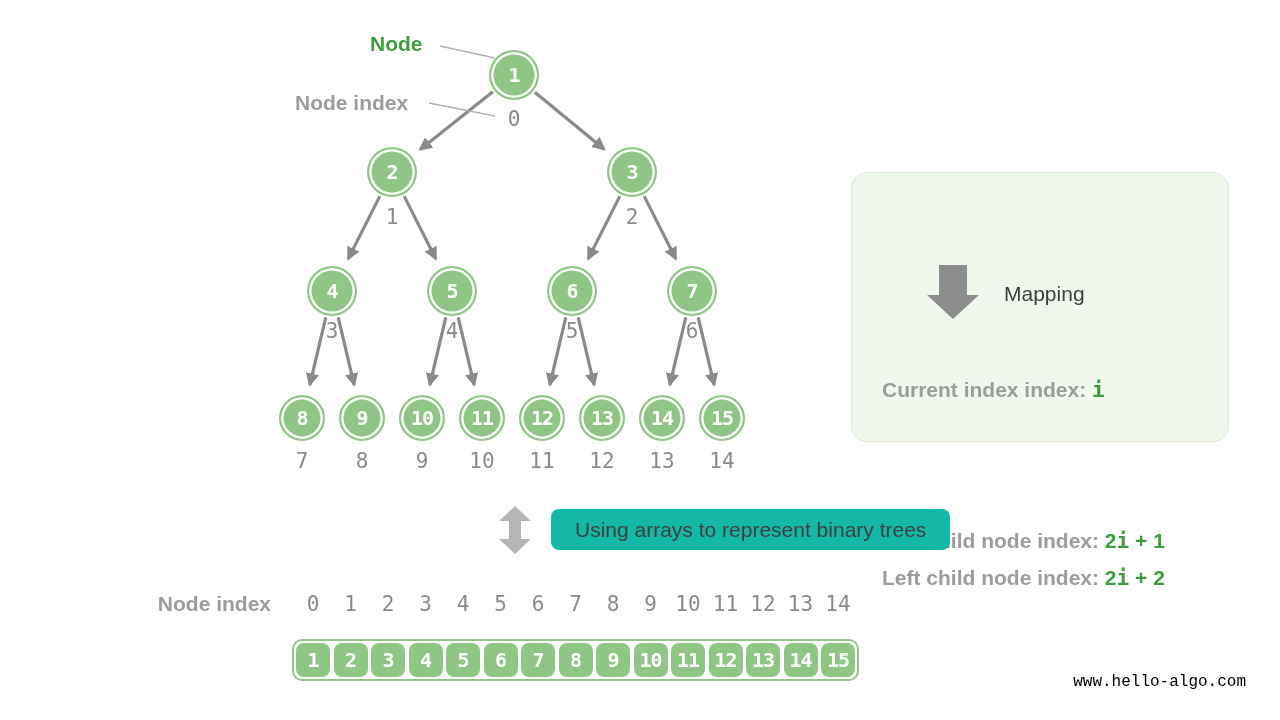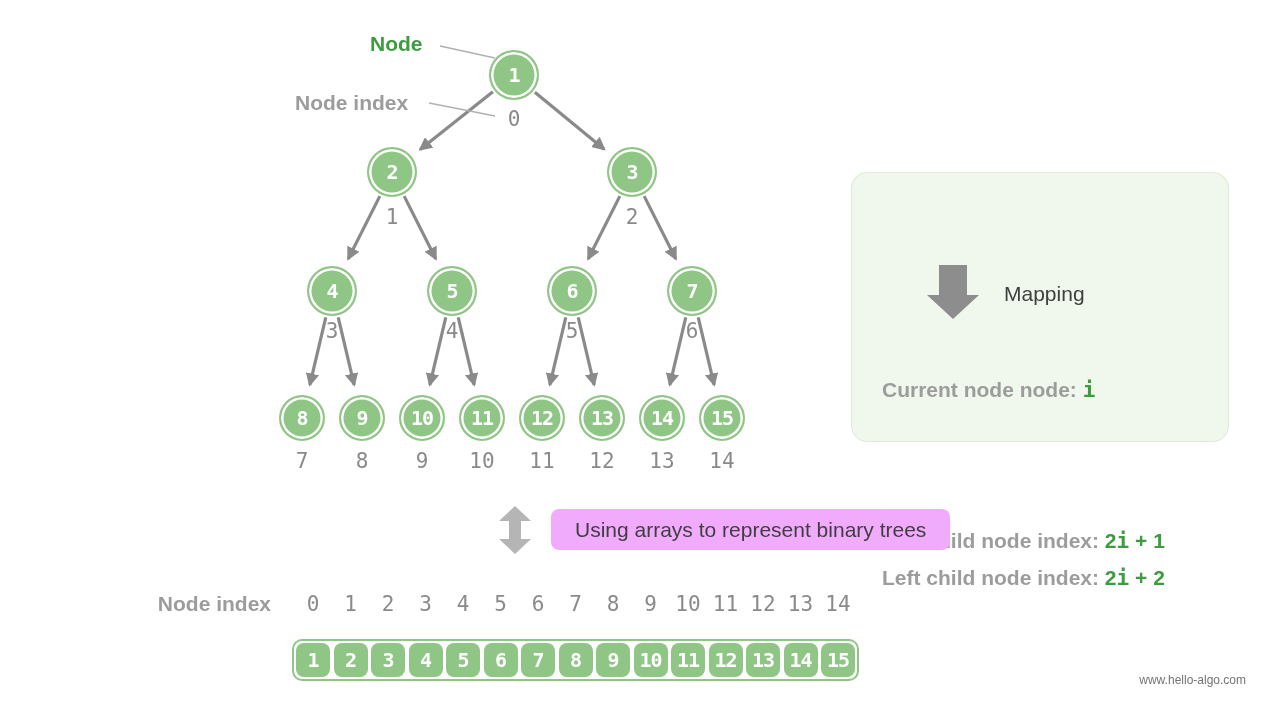--- a/index.html
+++ b/index.html
@@ -24,38 +24,38 @@
   .panel{position:absolute;left:843px;top:172px;width:378px;height:270px;background:#F0F7ED;
     border:1.5px solid #DDEBD7;border-radius:16px;box-sizing:border-box;}
   .p-line{position:absolute;left:30px;white-space:nowrap;font-size:21px;font-weight:bold;color:#9C9C9C;line-height:24px;}
   .p-line .formula{color:#3D9B40;}
   .p-line .formula .mono{font-weight:bold;}
   .map-lbl{position:absolute;left:152px;top:109px;font-size:21px;font-weight:normal;color:#3F3F3F;line-height:24px;}
   .down-arrow{position:absolute;left:73px;top:92px;}
 
   
   .updown-arrow{position:absolute;left:490px;top:506px;}
-  .banner{position:absolute;left:543px;top:509px;height:41px;line-height:41px;background:#f0abfc;
+  .banner{position:absolute;left:543px;top:509px;height:41px;line-height:41px;background:#14b8a6;
     border-radius:8px;padding:0 24px;font-size:21px;color:#3F3F3F;white-space:nowrap;}
 
   
   .b-lbl{position:absolute;left:0;text-align:right;font-size:21px;font-weight:bold;line-height:24px;white-space:nowrap;}
   .b-lbl.gray{width:263px;top:592px;color:#9C9C9C;}
   .b-lbl.green{width:277px;top:647px;color:#3D9B40;}
   #idx-row{position:absolute;left:288px;top:592px;display:flex;gap:3.5px;}
   #idx-row .cell-idx{width:34px;text-align:center;font-family:"DejaVu Sans Mono",monospace;
     font-size:21px;color:#8A8A8A;line-height:24px;}
   #arr-row{position:absolute;left:284px;top:639px;display:flex;gap:3.5px;background:#fff;
     border:2px solid #8FC685;border-radius:10px;padding:2px;box-sizing:border-box;}
   #arr-row .cell{width:34px;height:34px;border-radius:8px;background:#8FC685;color:#fff;
     font-family:"DejaVu Sans Mono",monospace;font-weight:bold;font-size:20px;letter-spacing:-1px;
     display:flex;align-items:center;justify-content:center;}
 
-  .watermark{position:absolute;right:42px;top:673px;font-family:Liberation Sans, sans-serif;
-    font-size:12px;color:#737373;}
+  .watermark{position:absolute;right:42px;top:673px;font-family:Liberation Mono, monospace;
+    font-size:16px;color:#000000;}
 </style>
 </head>
 <body>
 
 <div class="canvas">
 
   <svg id="edges" width="1280" height="520">
     <defs>
       <marker id="arrowhead" viewBox="0 0 10 10" refX="8.5" refY="5" markerWidth="4.2" markerHeight="4.2" orient="auto">
         <path d="M0,0 L10,5 L0,10 z" fill="#8A8A8A"></path>
@@ -114,21 +114,21 @@
       <div class="node" style="left: 571px; top: 395px; width: 46px; height: 46px;">13</div>
       <div class="idx" style="left: 570px; top: 449px;">12</div>
       <div class="node" style="left: 631px; top: 395px; width: 46px; height: 46px;">14</div>
       <div class="idx" style="left: 630px; top: 449px;">13</div>
       <div class="node" style="left: 691px; top: 395px; width: 46px; height: 46px;">15</div>
       <div class="idx" style="left: 690px; top: 449px;">14</div>
     </div>
 
   <div class="panel">
     <div class="p-line" style="top:205px">
-      <span>Current node node:</span>
+      <span>Current index index:</span>
       <span class="formula"><span class="mono">i</span></span>
     </div>
     <svg class="down-arrow" width="56" height="56" viewBox="0 0 56 56">
       <polygon points="14,0 42,0 42,30 54,30 28,54 2,30 14,30" fill="#8D8D8D"></polygon>
     </svg>
     <div class="map-lbl">Mapping</div>
     <div class="p-line" style="top:356px">
       <span>Left child node index:</span>
       <span class="formula">2<span class="mono">i</span> + 1</span>
     </div>

